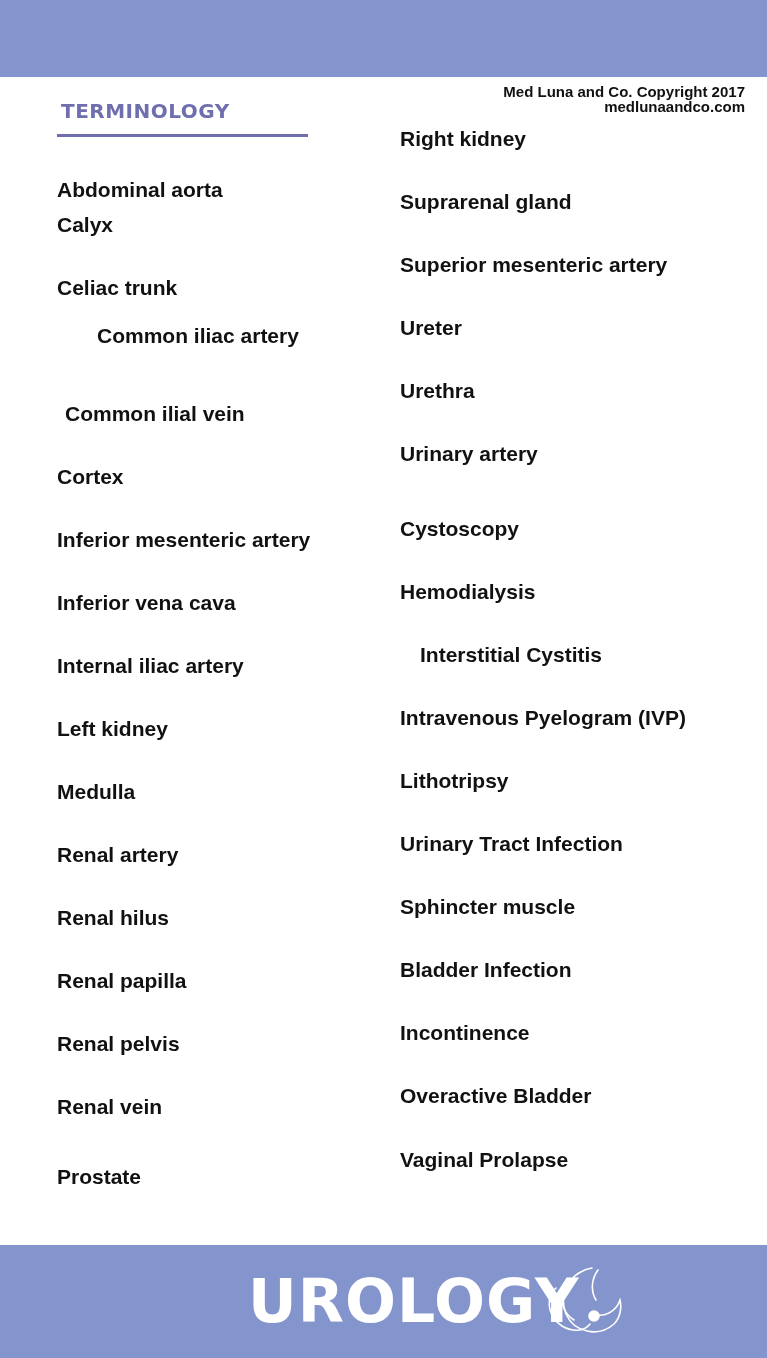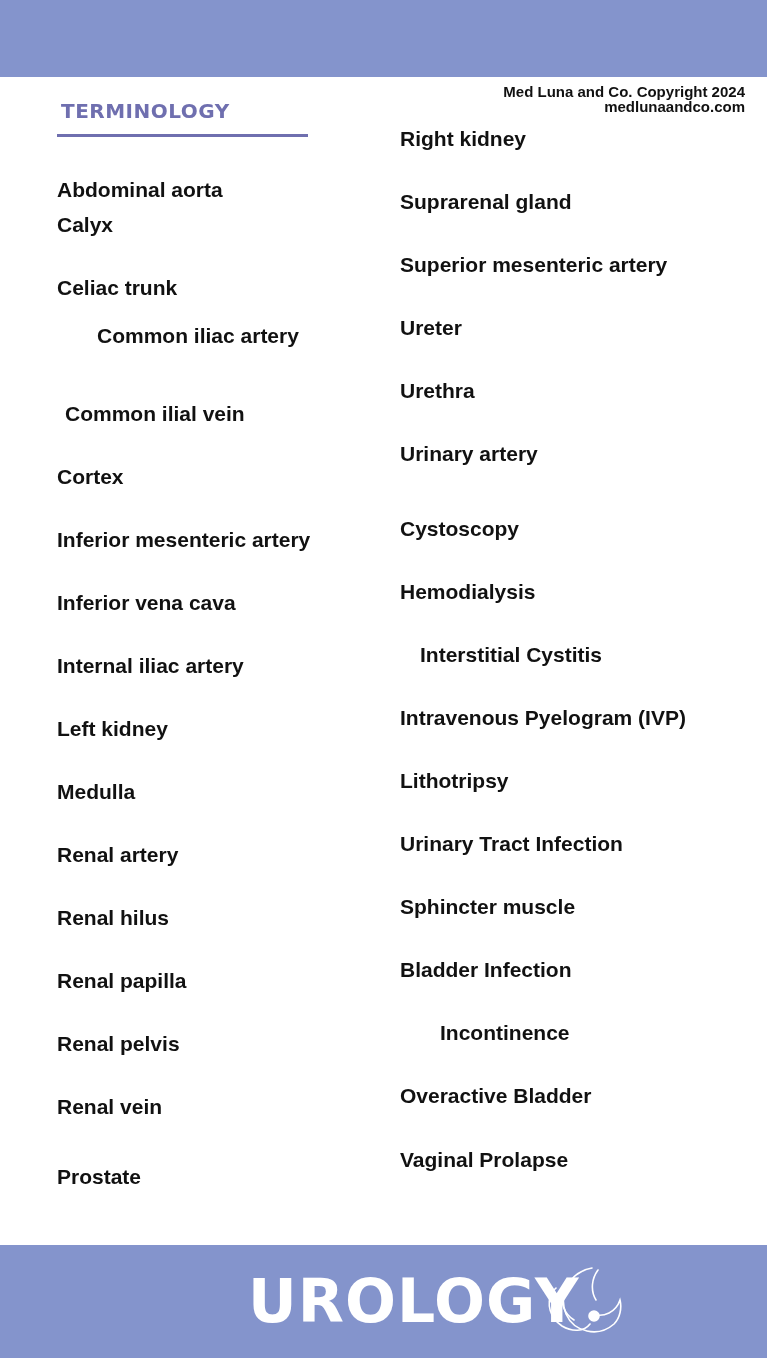--- a/index.html
+++ b/index.html
@@ -12,21 +12,21 @@
   .term{position:absolute;font-size:21px;font-weight:bold;color:#111;white-space:nowrap;}
   .footer-title{position:absolute;left:248px;top:1266px;font-family:"DejaVu Sans",sans-serif;font-weight:bold;font-size:60px;color:#ffffff;letter-spacing:1px;}
   .logo{position:absolute;left:540px;top:1262px;width:90px;height:80px;}
 </style>
 </head>
 <body>
 
 <div class="top-band"></div>
 
 <div class="copyright">
-  <div>Med Luna and Co. Copyright 2024</div>
+  <div>Med Luna and Co. Copyright 2017</div>
   <div>medlunaandco.com</div>
 </div>
 
 <div class="heading">TERMINOLOGY</div>
 <div class="heading-rule"></div>
 
 <div id="left-col">
     <div class="term" style="left: 57px; top: 150px; margin-top: 28px;">Abdominal aorta</div>
     <div class="term" style="left: 57px; top: 213px;">Calyx</div>
     <div class="term" style="left: 57px; top: 276px;">Celiac trunk</div>
@@ -53,21 +53,21 @@
     <div class="term" style="left: 400px; top: 379px;">Urethra</div>
     <div class="term" style="left: 400px; top: 442px;">Urinary artery</div>
     <div class="term" style="left: 400px; top: 517px;">Cystoscopy</div>
     <div class="term" style="left: 400px; top: 580px;">Hemodialysis</div>
     <div class="term" style="left: 400px; top: 643px; margin-left: 20px;">Interstitial Cystitis</div>
     <div class="term" style="left: 400px; top: 706px;">Intravenous Pyelogram (IVP)</div>
     <div class="term" style="left: 400px; top: 769px;">Lithotripsy</div>
     <div class="term" style="left: 400px; top: 832px;">Urinary Tract Infection</div>
     <div class="term" style="left: 400px; top: 895px;">Sphincter muscle</div>
     <div class="term" style="left: 400px; top: 958px;">Bladder Infection</div>
-    <div class="term" style="left: 400px; top: 1021px; margin-left: 40px;">Incontinence</div>
+    <div class="term" style="left: 400px; top: 1021px;">Incontinence</div>
     <div class="term" style="left: 400px; top: 1084px;">Overactive Bladder</div>
     <div class="term" style="left: 400px; top: 1148px;">Vaginal Prolapse</div>
   </div>
 
 <div class="bottom-band"></div>
 <div class="footer-title">UROLOGY</div>
 
 <svg class="logo" viewBox="0 0 90 80">
   <g fill="none" stroke="#ffffff" stroke-width="1.6" stroke-linecap="round">
     <path d="M52 6 C30 10 18 32 26 52 C34 70 58 76 74 62 C80 56 82 46 80 38 C76 50 64 56 52 52"></path>

